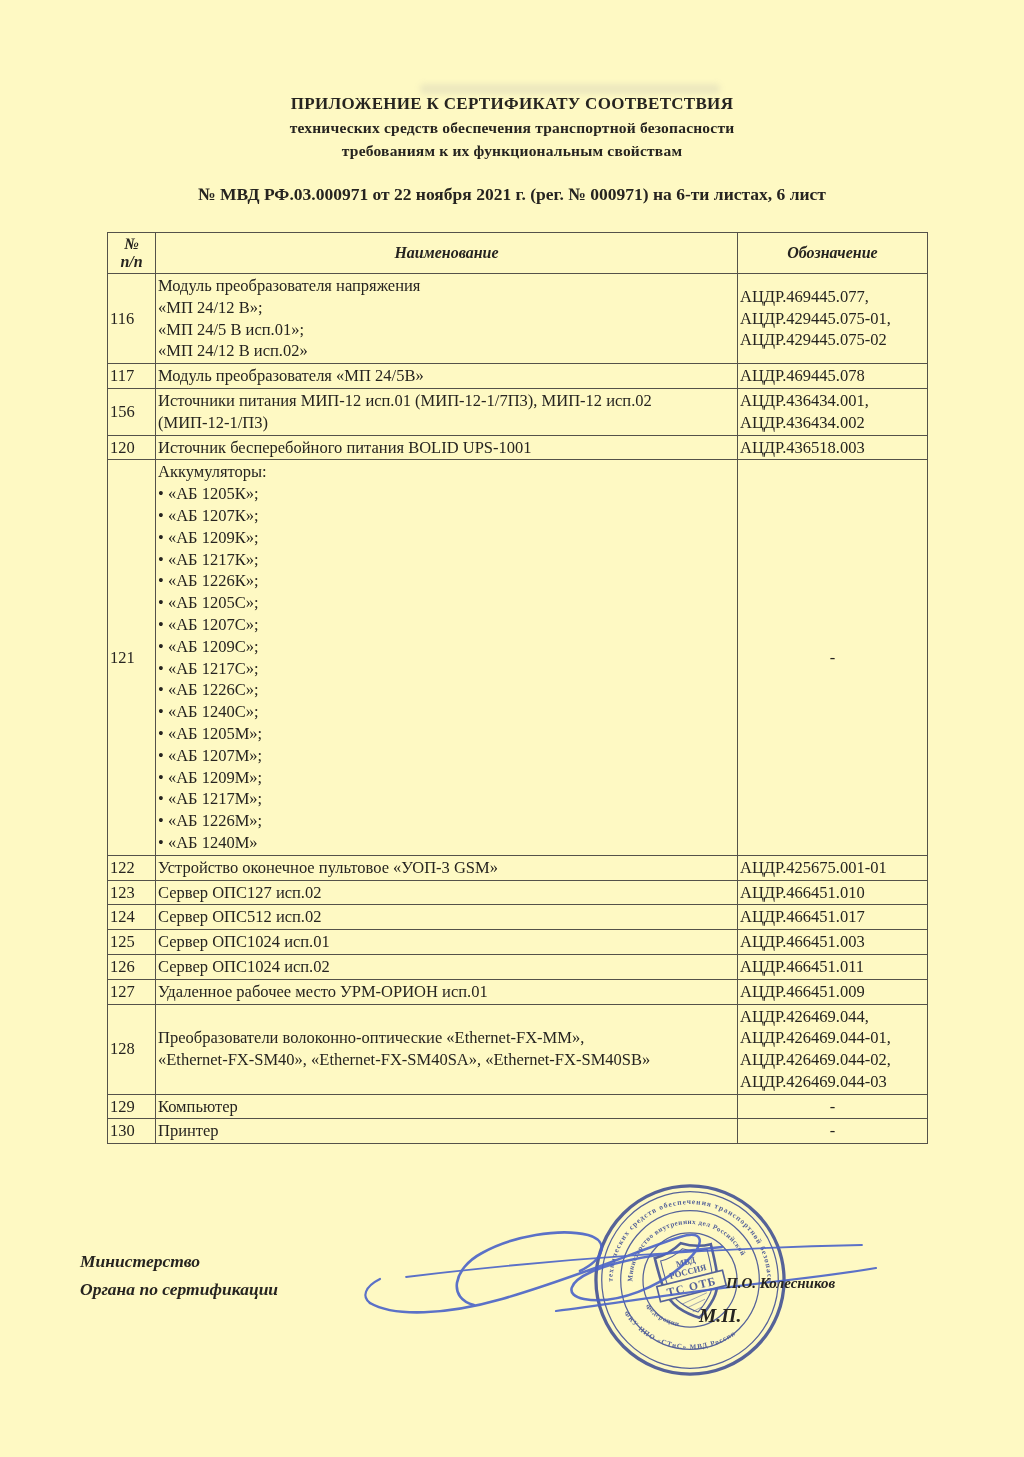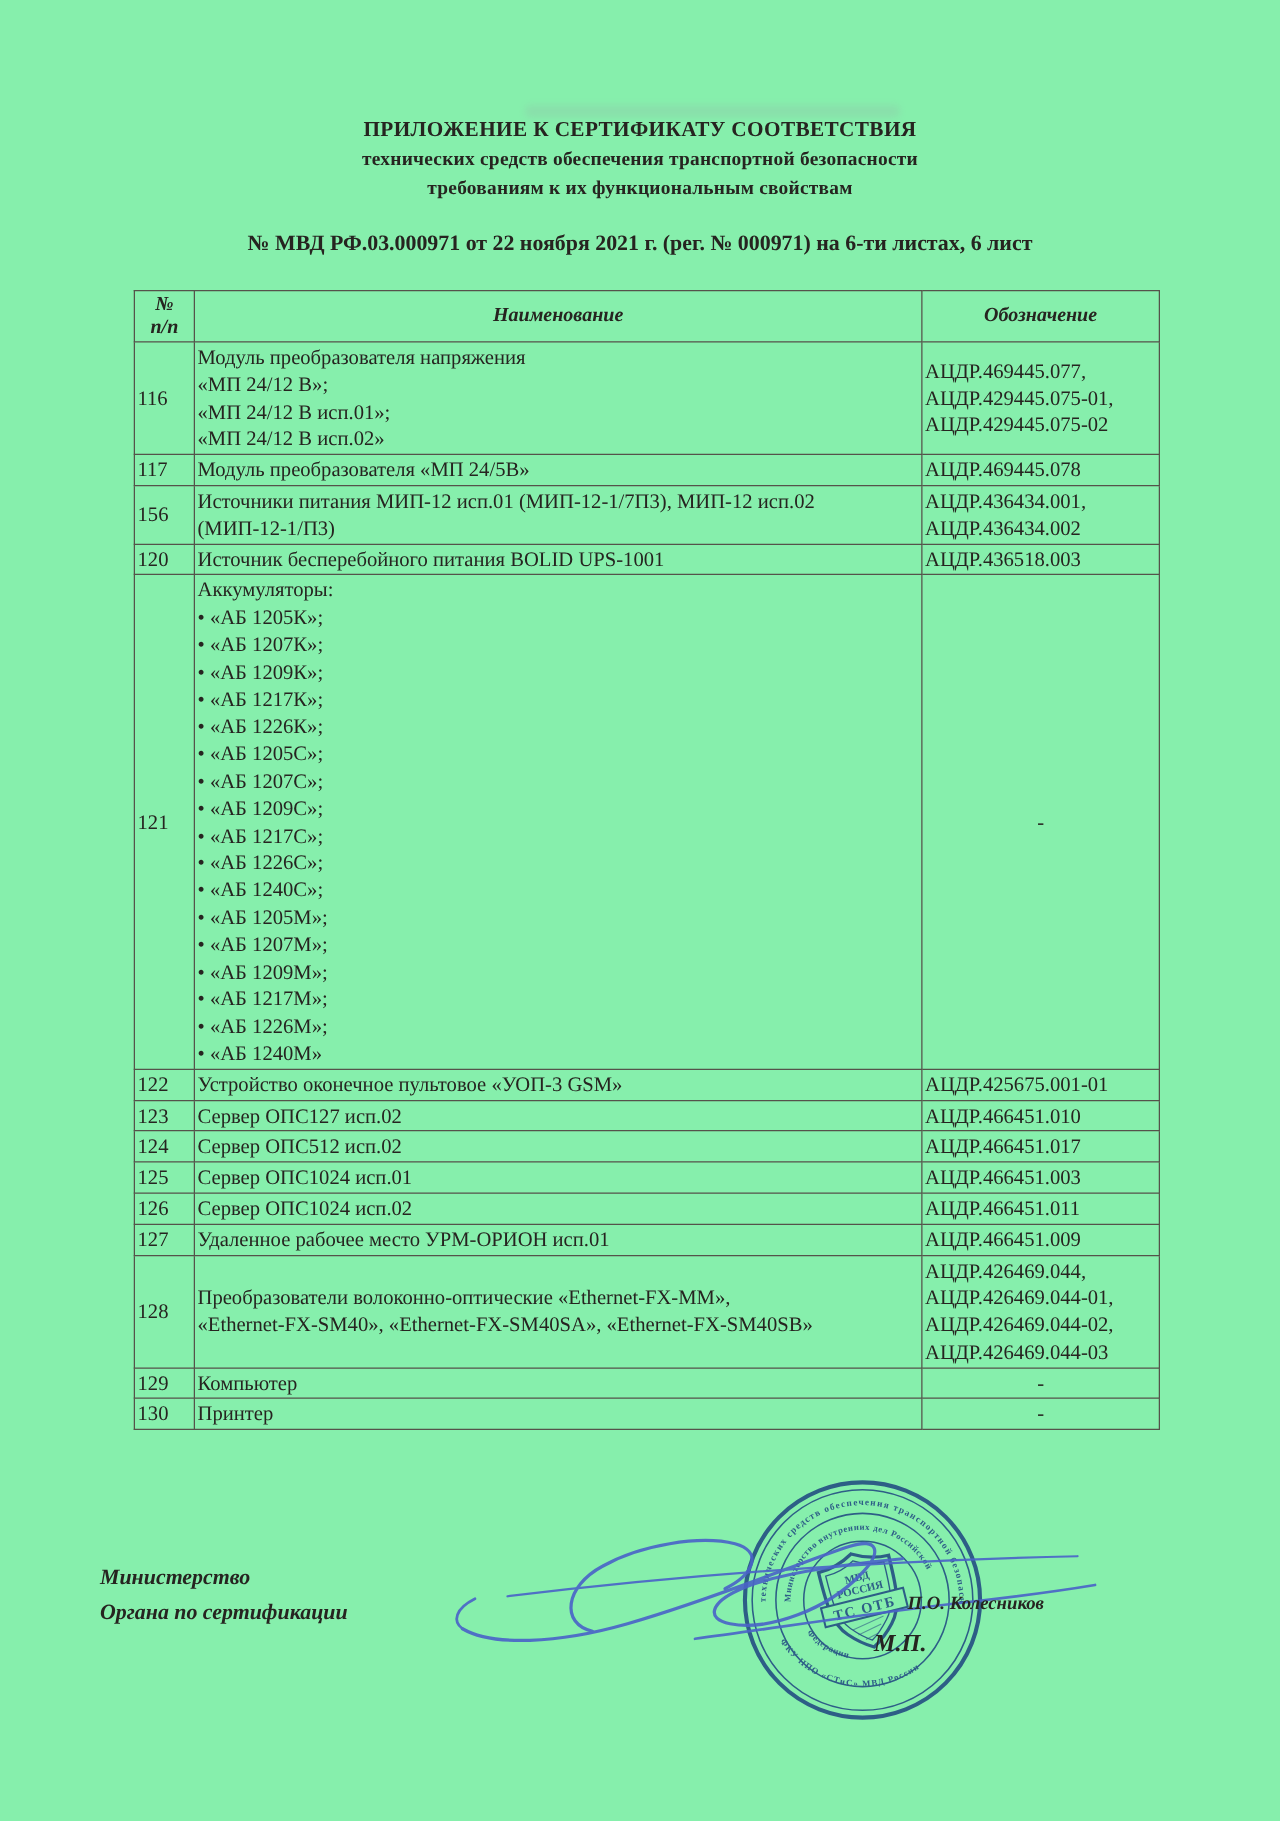--- a/index.html
+++ b/index.html
@@ -1,19 +1,19 @@
 <!DOCTYPE html>
 <html style="--stamp-blue: #3d4ec0; --signature-blue: #4a63c8; --border-gray: #55524a;"><head>
 <meta charset="utf-8">
 <style>
   html,body{margin:0;padding:0;}
   .page{
     position:relative;
     width:1024px;height:1457px;
-    background:#86efac;
+    background:#fef9c3;
     font-family:"Liberation Serif","DejaVu Serif",serif;
     color:#262420;
     overflow:hidden;
   }
   
   .bleed{
     position:absolute;left:420px;top:84px;width:300px;height:10px;
     background:#9a9aa8;opacity:.18;filter:blur(3px);border-radius:4px;
   }
   .title-block{
@@ -102,21 +102,21 @@
         <th>Наименование</th>
         <th>Обозначение</th>
       </tr>
     </thead>
     <tbody>
         <tr>
           <td class="c-num">116</td>
           <td class="c-name">
             <div class="ln">Модуль преобразователя напряжения</div>
             <div class="ln">«МП 24/12 В»;</div>
-            <div class="ln">«МП 24/12 В исп.01»;</div>
+            <div class="ln">«МП 24/5 В исп.01»;</div>
             <div class="ln">«МП 24/12 В исп.02»</div>
           </td>
           <td class="c-code">
             <div class="ln">АЦДР.469445.077,</div>
             <div class="ln">АЦДР.429445.075-01,</div>
             <div class="ln">АЦДР.429445.075-02</div>
           </td>
         </tr>
         <tr>
           <td class="c-num">117</td>

